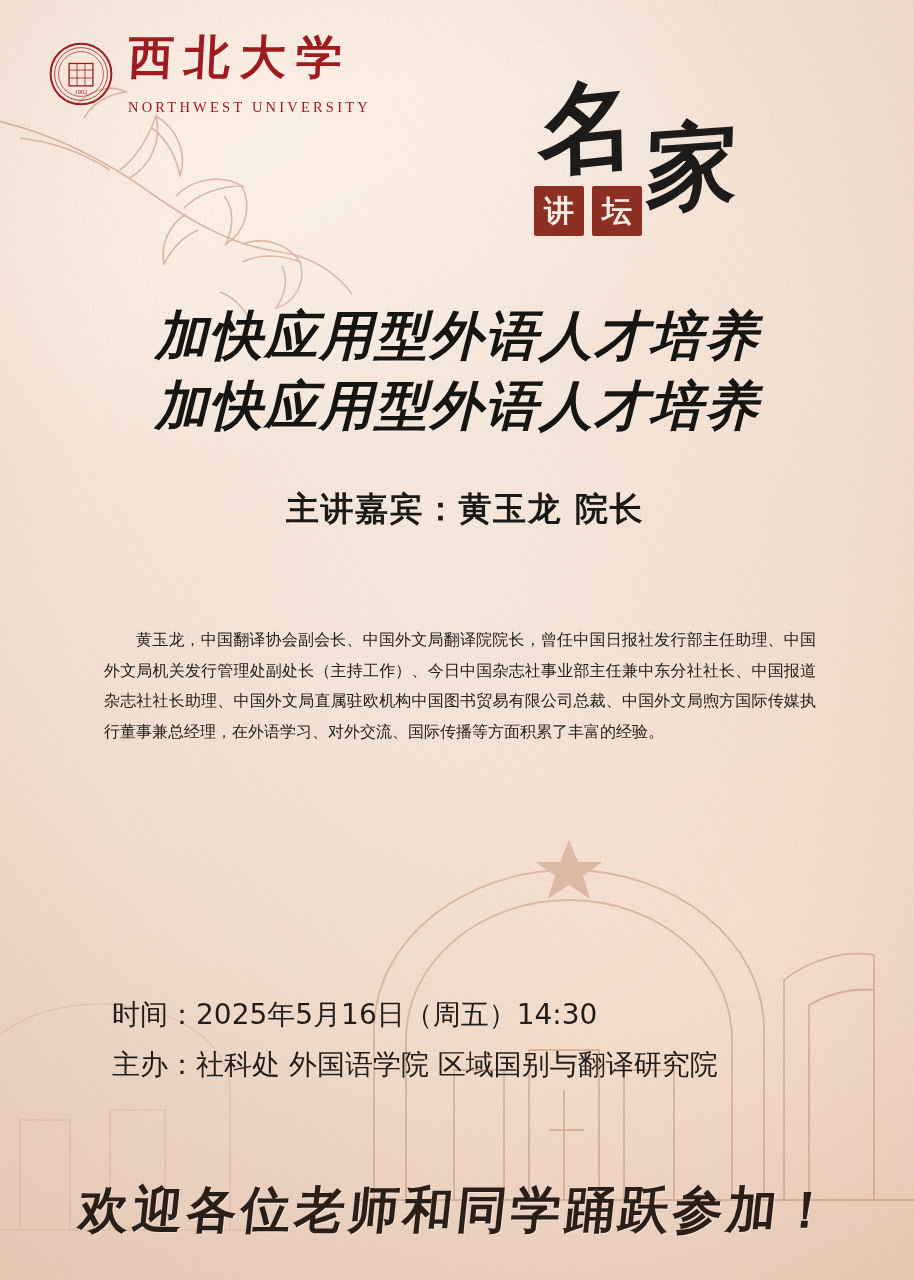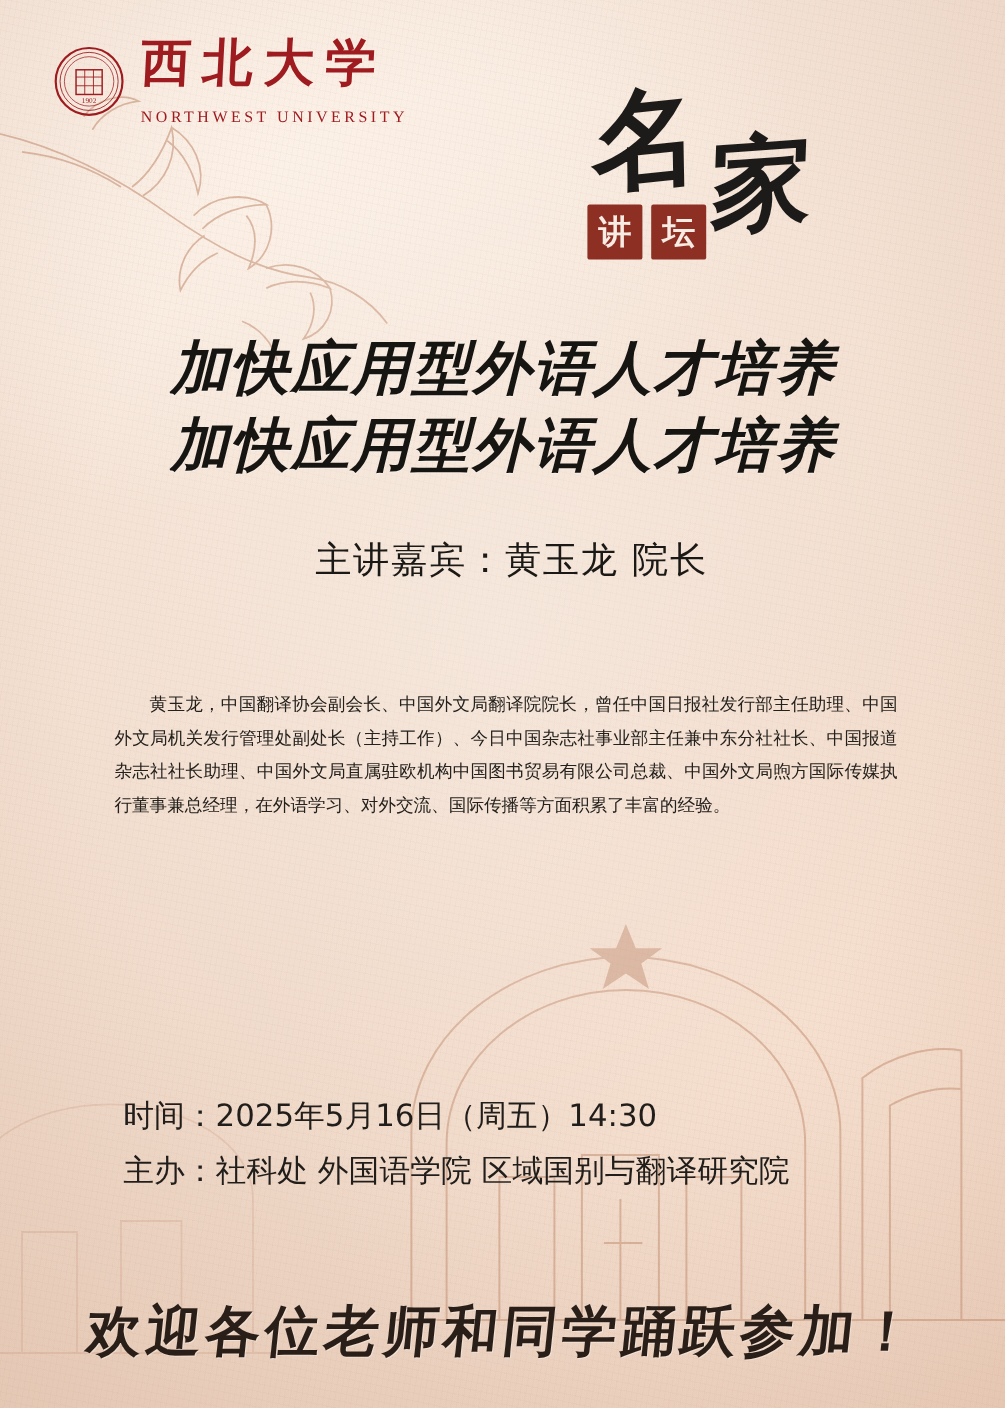--- a/index.html
+++ b/index.html
@@ -180,21 +180,21 @@
   .speakers {
     position: absolute;
     top: 482px;
     left: 0;
     width: 914px;
     text-align: center;
   }
   .speaker-line {
     font-family: "DejaVu Serif", serif;
     font-size: 33px;
-    font-weight: 400;
+    font-weight: 700;
     color: #1b1916;
     letter-spacing: 1.5px;
     line-height: 1.62;
     padding-left: 16px;
   }
 
   
   .bio {
     position: absolute;
     top: 625px;

